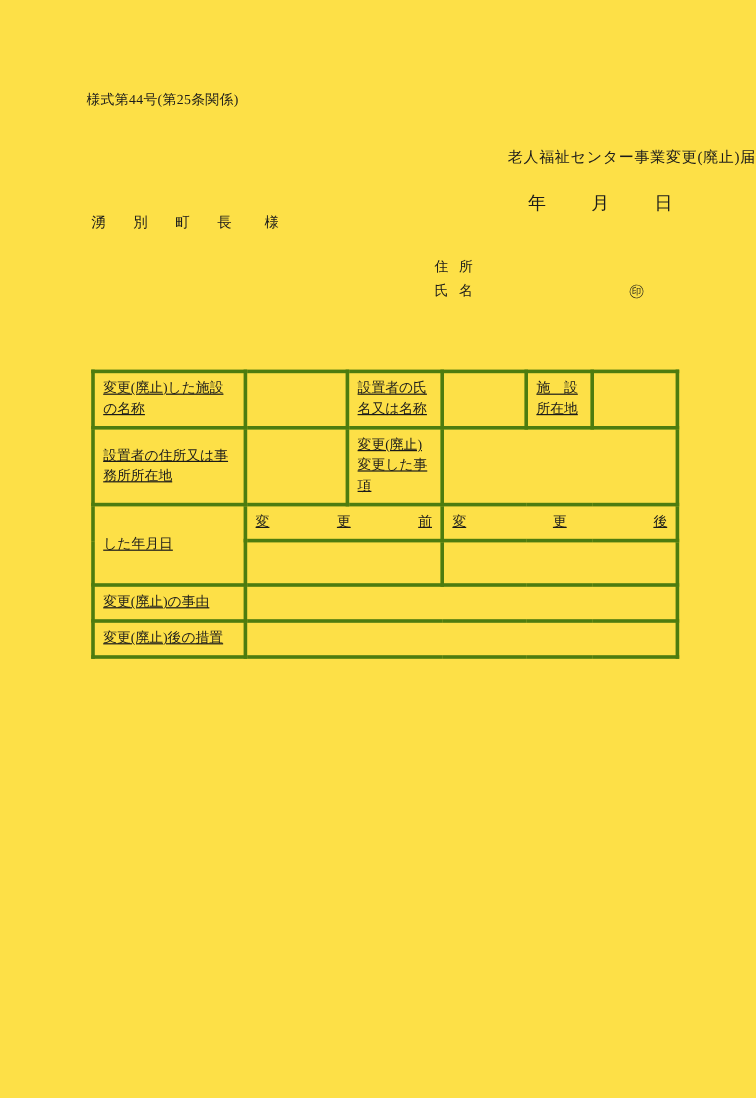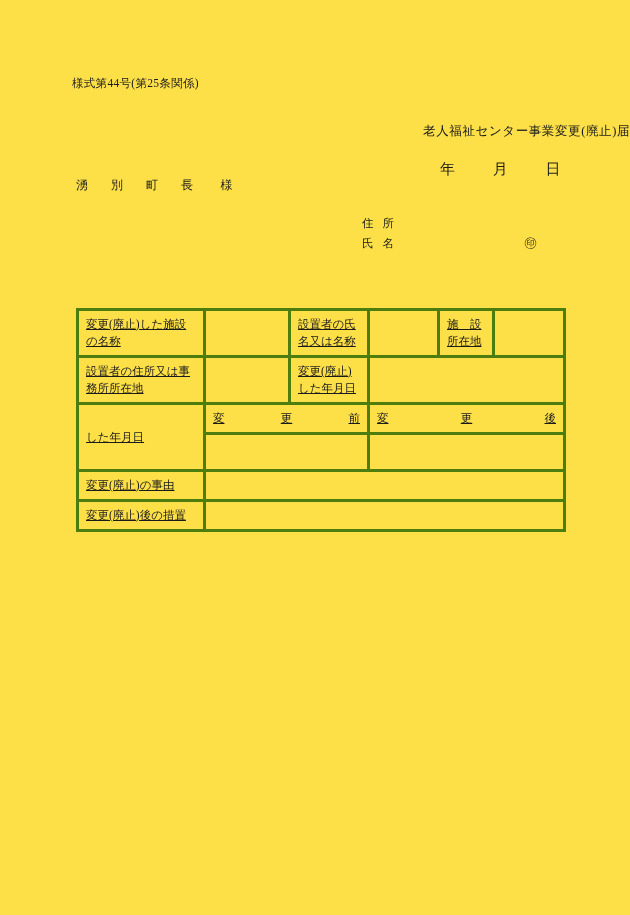--- a/index.html
+++ b/index.html
@@ -174,21 +174,21 @@
         <td class="lbl-cell">
           <span class="spread-line">施　設</span>
           <span class="spread-line">所在地</span>
         </td>
         <td class="blank"></td>
       </tr>
 
       <tr>
         <td class="lbl-cell">設置者の住所又は事務所所在地</td>
         <td class="blank"></td>
-        <td class="lbl-cell">変更(廃止)した年月日</td>
+        <td class="lbl-cell">変更(廃止)変更した事項</td>
         <td class="blank" colspan="3"></td>
       </tr>
 
       <tr>
         <td class="lbl-cell r3-label" rowspan="2">した年月日</td>
         <td colspan="2">
           <span class="hdr-spread">
             <span>変</span>
             <span>更</span>
             <span>前</span>

